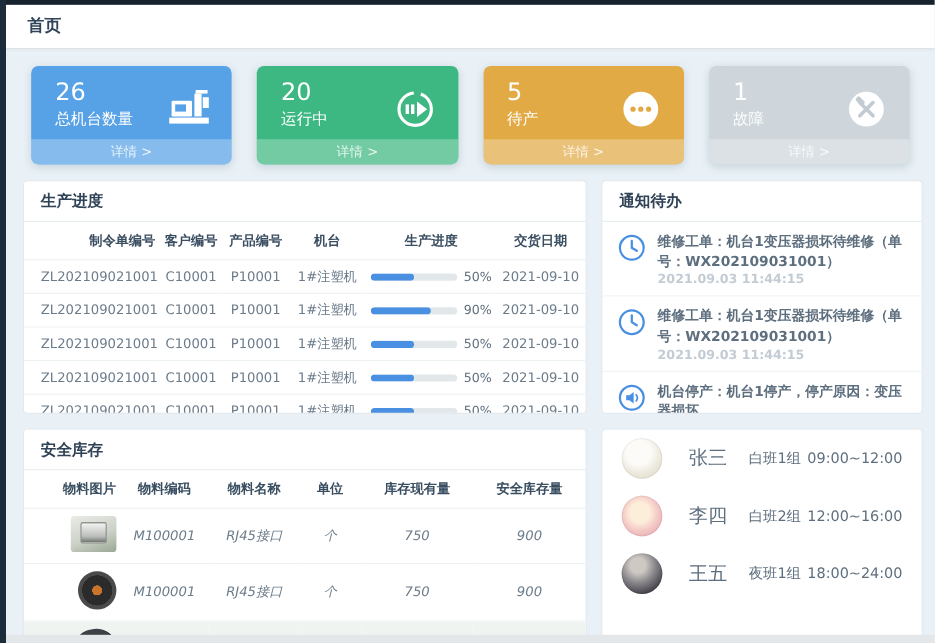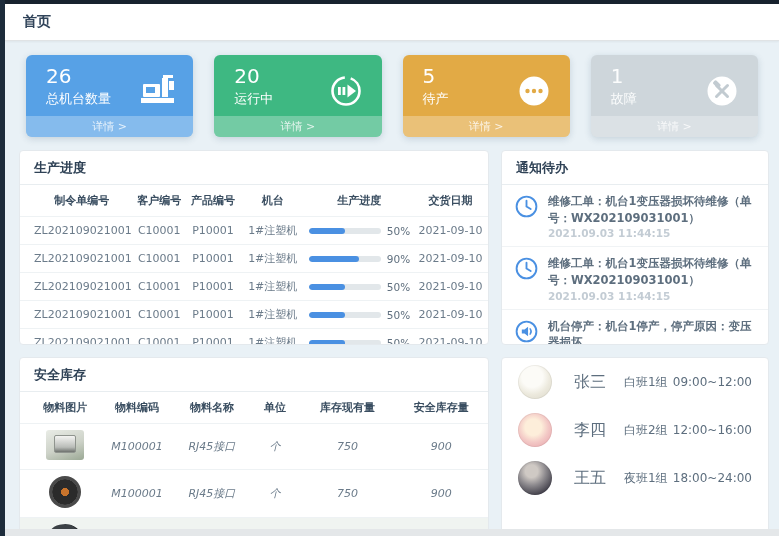--- a/index.html
+++ b/index.html
@@ -44,22 +44,22 @@
   .grid { display:grid; grid-template-columns:470px 268px; grid-template-rows:195px 176px; gap:12px; }
   .panel { background:#fff; border:1px solid #e4e9ed; border-radius:4px; overflow:hidden; }
   .panel-header { padding:8px 14px 7px; font-size:13px; font-weight:bold; color:#2f4256;
                   border-bottom:1px solid #e8edf0; }
 
   
   table { width:100%; border-collapse:collapse; font-size:11px; table-layout:fixed; }
   th { color:#3a4e61; font-weight:bold; padding:8px 3px; text-align:center; }
   td { color:#6b7b8a; padding:6px 3px; border-top:1px solid #eef2f4; text-align:center; }
   .col-order { width:24%; }
-  th.c-left, td.c-left { text-align:center; padding-left:14px; }
-  .prog { display:flex; align-items:center; justify-content:space-between; gap:6px; }
+  th.c-left, td.c-left { text-align:right; padding-left:14px; }
+  .prog { display:flex; align-items:center; justify-content:flex-start; gap:6px; }
   .bar { width:72px; height:6px; background:#e2e7ea; border-radius:3px; overflow:hidden; }
   .fill { height:100%; background:#4a90e2; border-radius:3px; }
   .pct { font-size:10.5px; color:#5f6f7e; }
 
   
   .notice { display:flex; gap:9px; padding:8px 12px 7px; border-bottom:1px solid #f0f3f5;font-weight:bold; }
   .notice:last-of-type { border-bottom:none; }
   .notice-icon { width:25px; height:25px; flex:none; margin-top:1px; }
   .notice-icon svg { display:none; width:25px; height:25px; }
   .notice-icon.clock-icon .svg-clock { display:block; }

